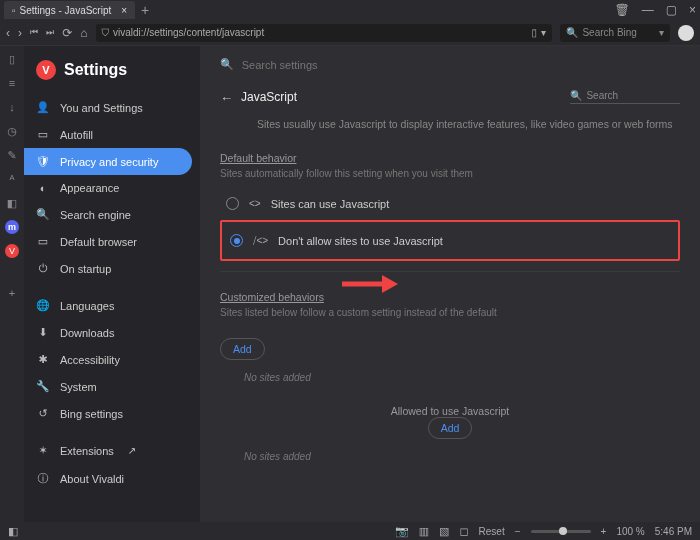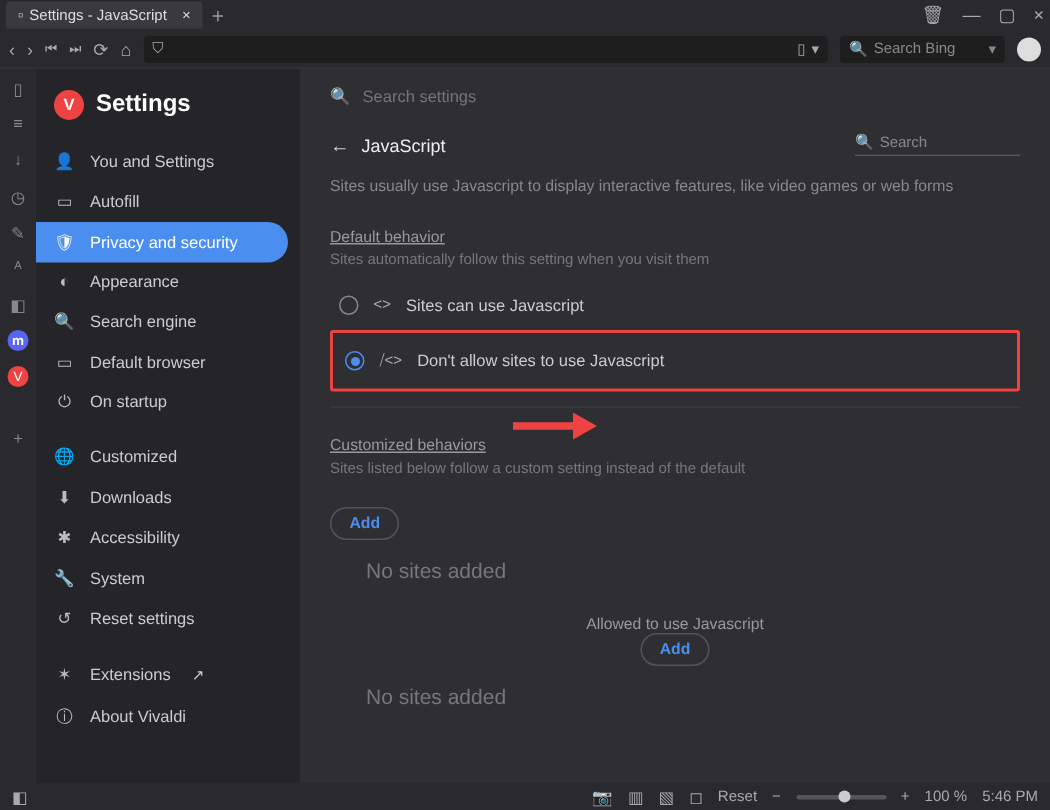--- a/index.html
+++ b/index.html
@@ -41,34 +41,34 @@
 .ext-link { margin-left: 4px; font-size:10px; }
 
 
 .content { flex: 1; background: #2f2f33; padding: 8px 20px; overflow-y: auto; position: relative; }
 .search-settings { display:flex; align-items:center; gap:8px; padding: 4px 0 14px; color:#888; font-size:11px; }
 .search-settings input { background:transparent; border:none; color:#ccc; outline:none; font-size:11px; width:200px; }
 .js-header { display:flex; align-items:center; padding: 4px 0 10px; }
 .js-header .back { color:#ccc; font-size:13px; margin-right:8px; }
 .js-header .title { font-weight:500; color:#eee; font-size:12px; }
 .js-header .search-r { margin-left:auto; display:flex; align-items:center; gap:4px; color:#888; font-size:10px; border-bottom:1px solid #555; padding-bottom:2px; width:110px; }
-.info-text { color:#888; font-size:10.5px; padding: 4px 0 16px; }
+.info-text { color:#888; font-size:10.5px; padding: 4px 0 16px; margin-left: 37px; }
 .section-label { color:#999; font-size:10.5px; padding: 6px 0 4px; text-decoration: underline; }
 .sub-text { color:#777; font-size:10px; padding-bottom:10px; }
 .radio-row { display:flex; align-items:center; gap:10px; padding: 8px 6px; color:#ccc; font-size:11px; }
 .radio { width:13px; height:13px; border:1.5px solid #888; border-radius:50%; display:flex; align-items:center; justify-content:center; }
 .radio.selected { border-color:#4a8ff0; }
 .radio.selected::after { content:''; width:6px; height:6px; background:#4a8ff0; border-radius:50%; }
 .radio-highlight { border: 2px solid #ef4343; border-radius:2px; padding: 4px 2px; margin: 2px 0 10px; }
 .code-icon { color:#aaa; font-size:10px; }
 .divider-gap { height: 14px; border-top:1px solid #3a3a3e; margin-top:4px; padding-top:10px; }
 .sites-section { display:flex; align-items:center; padding: 10px 0 4px; }
 .sites-section .label { color:#999; font-size:10.5px; flex:1; }
-.add-btn { background:transparent; border:1px solid #555; color:#4a8ff0; padding: 4px 12px; border-radius: 12px; font-size:10.5px; cursor:pointer;font-weight:bold; }
-.no-sites { color:#777; font-size:14px; padding: 8px 0 6px 24px; }
+.add-btn { background:transparent; border:1px solid #555; color:#4a8ff0; padding: 4px 12px; border-radius: 12px; font-size:10.5px; cursor:pointer; }
+.no-sites { color:#777; font-size:10px; padding: 8px 0 6px 24px; font-style: italic; }
 
 
 .arrow { position:absolute; left:140px; top:226px; color:#ef4343; }
 .arrow svg { width:60px; height:24px; }
 
 
 .statusbar { position:absolute; bottom:0; left:0; right:0; height:18px; background:#2a2a2e; display:flex; align-items:center; padding: 0 8px; color:#aaa; font-size:10px; gap:10px; }
 .statusbar .spacer { flex:1; }
 .status-icon { font-size:11px; }
 .slider { width:60px; height:3px; background:#555; position:relative; border-radius:2px; }
@@ -95,20 +95,21 @@
 
 <div class="navbar">
   <span class="nav-btn">‹</span>
   <span class="nav-btn">›</span>
   <span class="nav-btn" style="font-size:9px;">⏮</span>
   <span class="nav-btn" style="font-size:9px;">⏭</span>
   <span class="nav-btn">⟳</span>
   <span class="nav-btn">⌂</span>
   <div class="url-bar">
     <span>⛉</span>
+    <span>vivaldi://settings/content/javascript</span>
     <span class="bookmark">▯</span>
     <span>▾</span>
   </div>
   <div class="search-engine">
     <span>🔍</span>
     <span>Search Bing</span>
     <span style="margin-left:auto;">▾</span>
   </div>
   <div class="avatar"></div>
 </div>
@@ -158,37 +159,37 @@
         <span class="side-icon">▭</span>
         <span>Default browser</span>
       </div>
     <div class="side-item">
         <span class="side-icon">⏻</span>
         <span>On startup</span>
       </div>
     <div class="side-gap"></div>
     <div class="side-item">
         <span class="side-icon">🌐</span>
-        <span>Customized</span>
+        <span>Languages</span>
       </div>
     <div class="side-item">
         <span class="side-icon">⬇</span>
         <span>Downloads</span>
       </div>
     <div class="side-item">
         <span class="side-icon">✱</span>
         <span>Accessibility</span>
       </div>
     <div class="side-item">
         <span class="side-icon">🔧</span>
         <span>System</span>
       </div>
     <div class="side-item">
         <span class="side-icon">↺</span>
-        <span>Reset settings</span>
+        <span>Bing settings</span>
       </div>
     <div class="side-gap"></div>
     <div class="side-item">
         <span class="side-icon">✶</span>
         <span>Extensions</span>
         <span class="ext-link">↗</span>
       </div>
     <div class="side-item">
         <span class="side-icon">ⓘ</span>
         <span>About Vivaldi</span>

